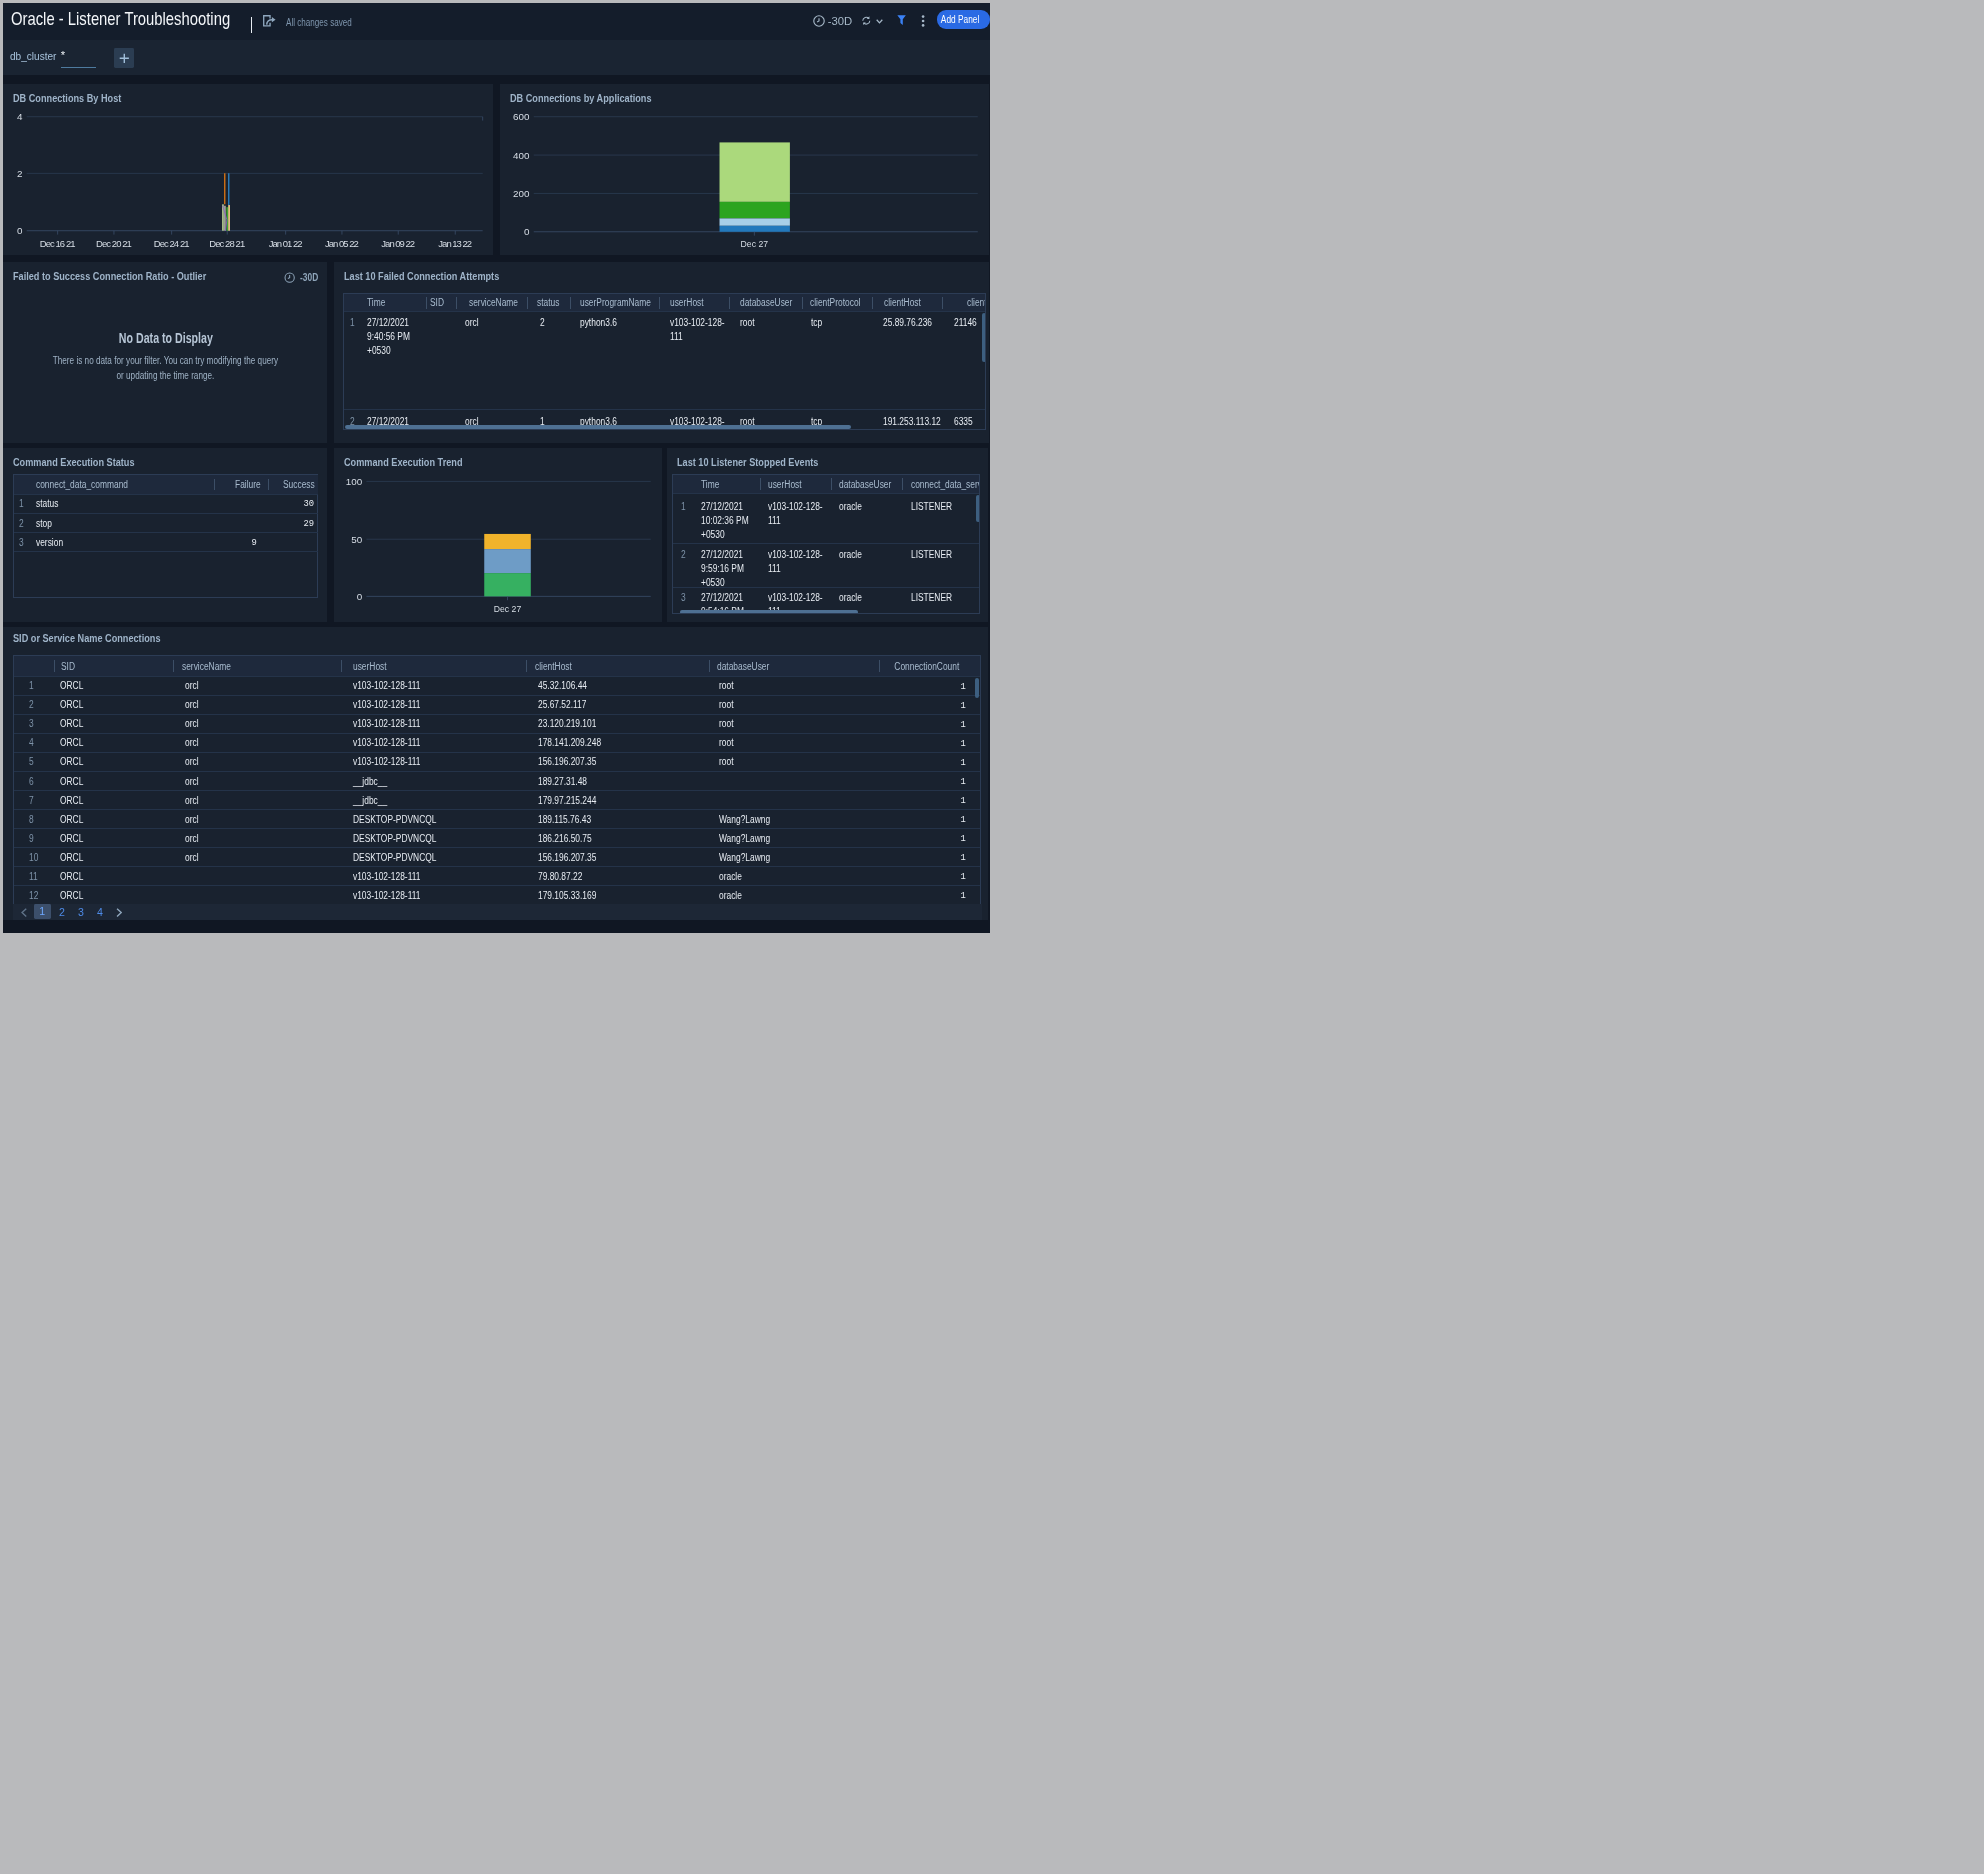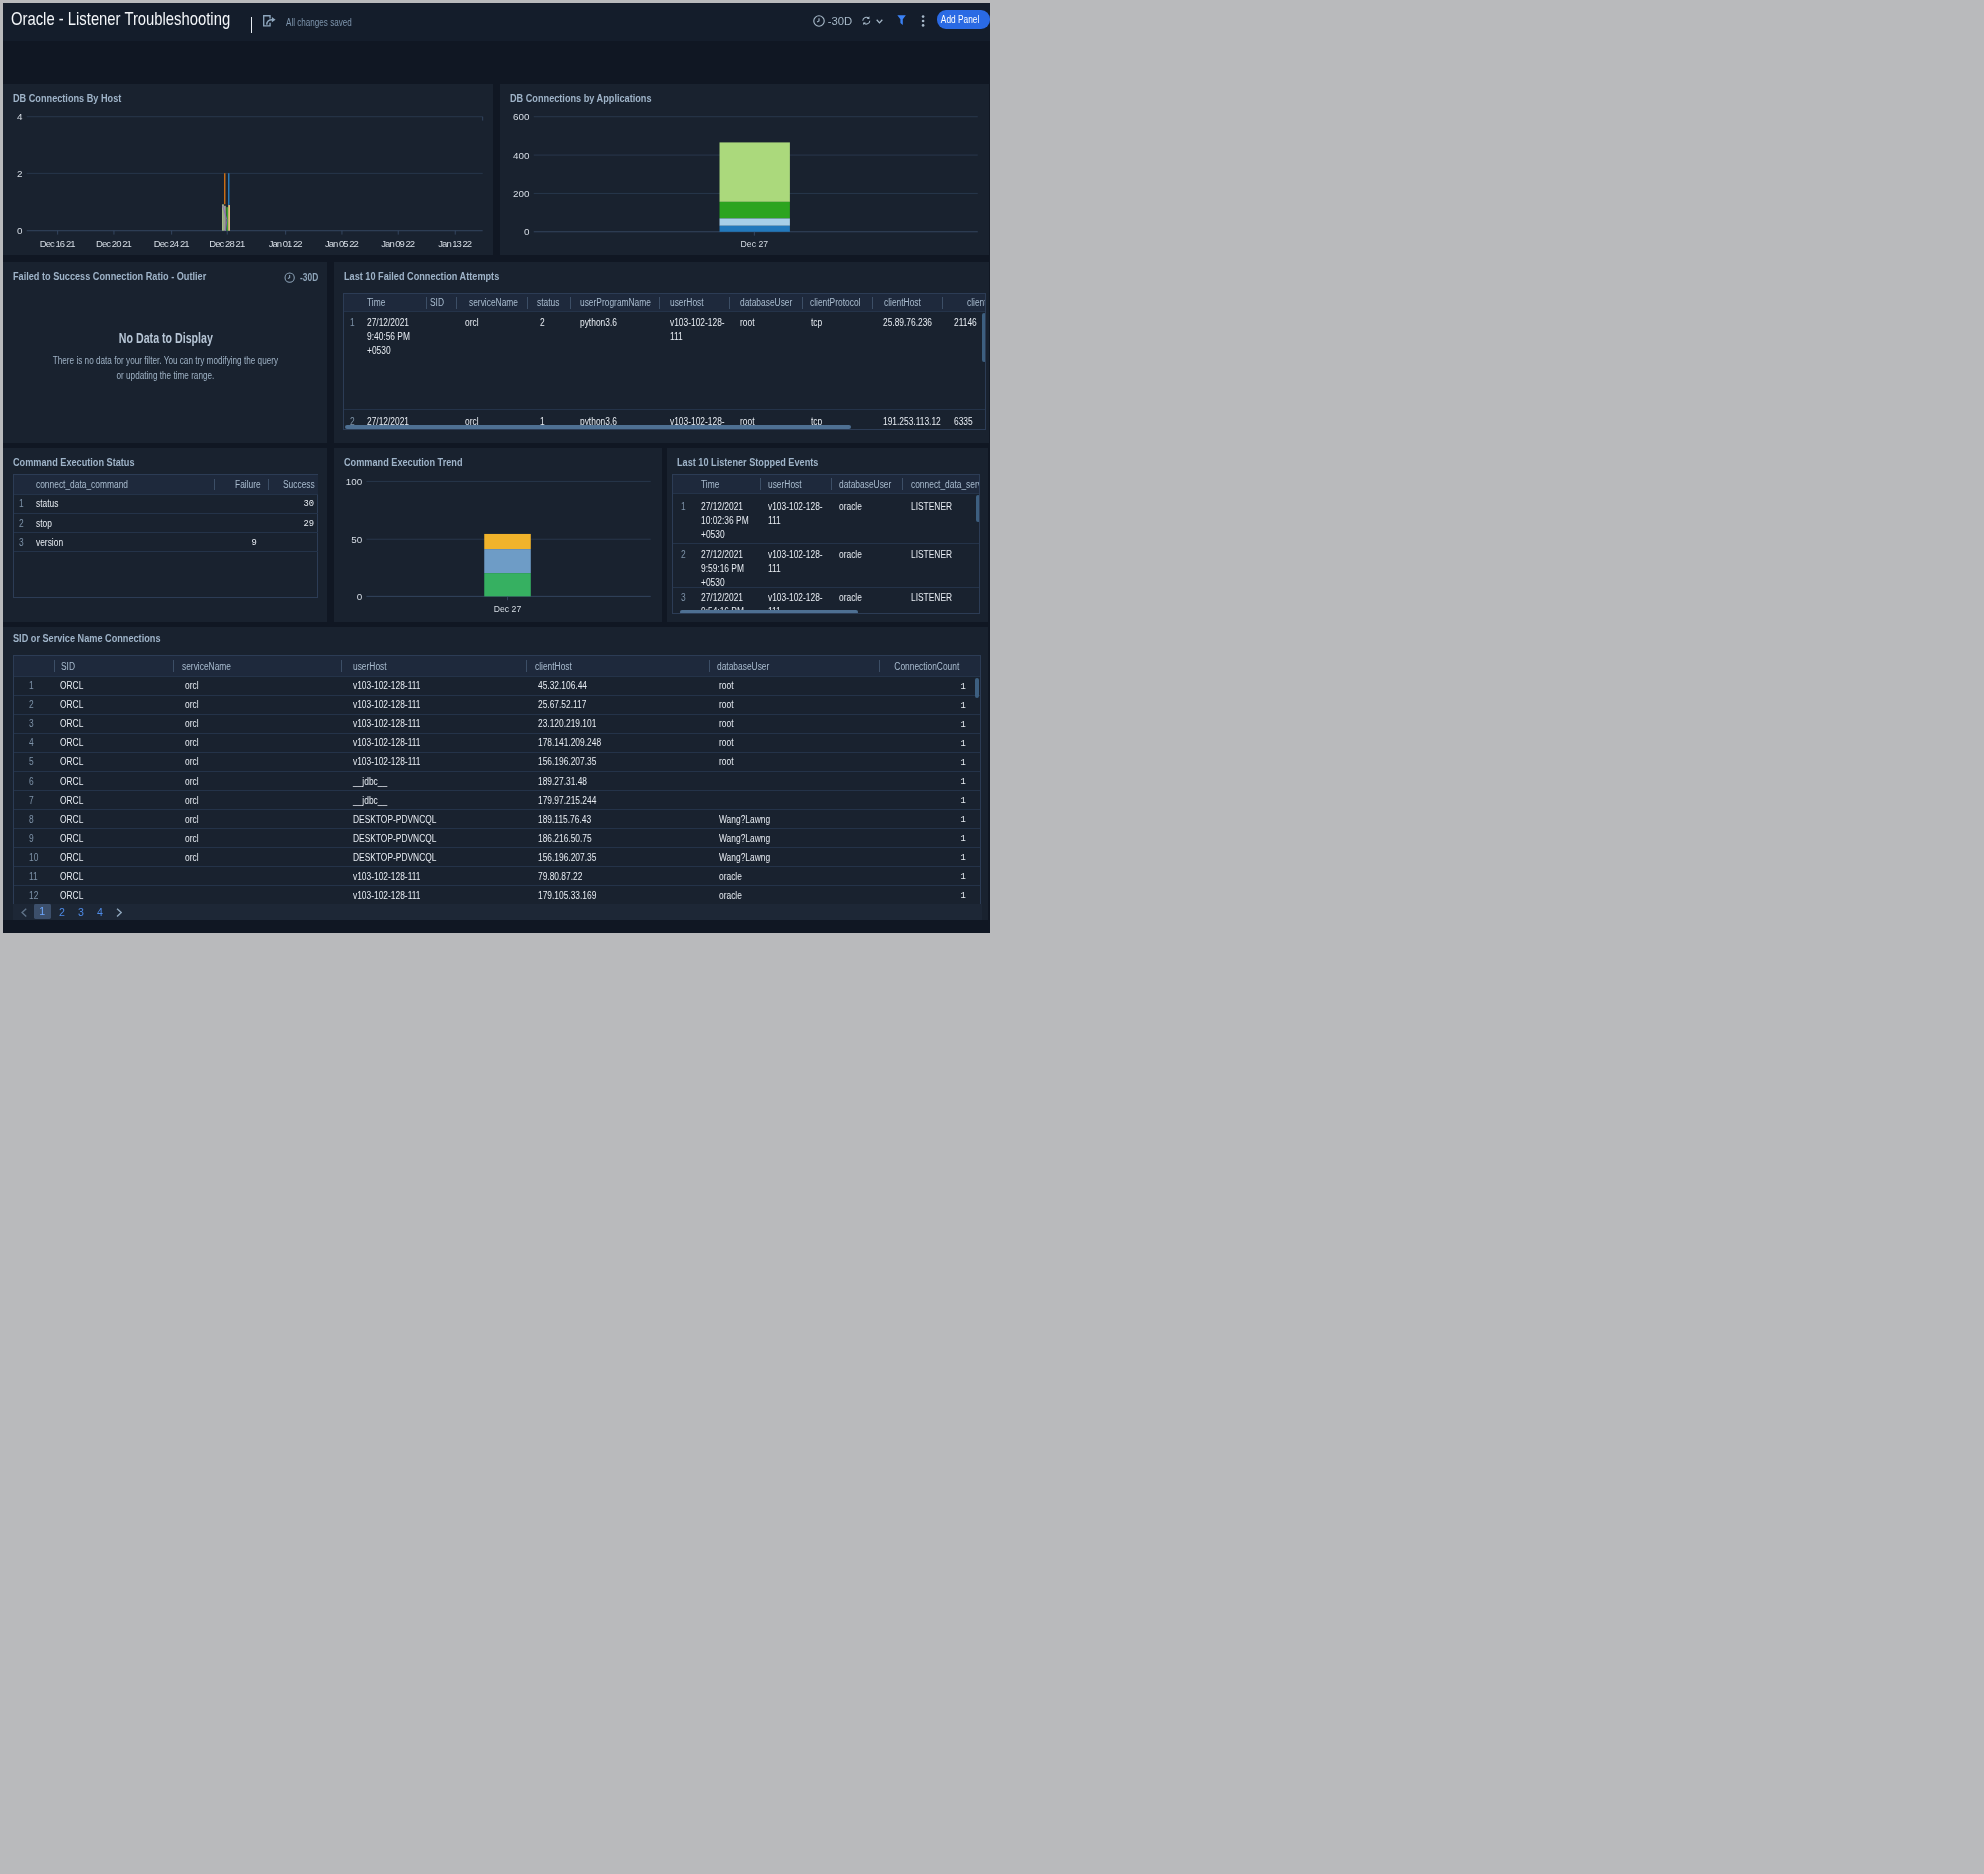--- a/index.html
+++ b/index.html
@@ -55,20 +55,30 @@
     <path d="M0.5 0.5 H12.5 L8.2 6 V14 L4.8 11.5 V6 Z" fill="#3B82F6"></path>
   </svg>
   <svg style="left:918px; top:12.7px;" width="4.2" height="12" viewBox="0 0 6 17" fill="#A6B8C8">
     <circle cx="3" cy="2.2" r="1.9"></circle>
           <circle cx="3" cy="8.5" r="1.9"></circle>
           <circle cx="3" cy="14.8" r="1.9"></circle>
   </svg>
   <div class="t" style="left:934px; top:7px; width:53px; height:19px; background:#2A6AE4; border-radius:9px; line-height:19px; font-size:10px; color:#fff;"><span style="display:inline-block; transform:scaleX(.835);">Add Panel</span></div>
 </div>
 
+<div class="fbar">
+  <div class="t" style="left:7px; top:10px; font-size:10.6px; color:#A8C3DC; transform:scaleX(.95); transform-origin:0 0;">db_cluster</div>
+  <div class="t" style="left:58px; top:9.2px; font-size:11.3px; color:#E9EEF3;">*</div>
+  <div class="t" style="left:58px; top:27px; width:35px; height:1.4px; background:#4E7A9E;"></div>
+  <div class="t" style="left:111px; top:8.5px; width:20.5px; height:20px; background:#2B3D52; border-radius:1.4px;">
+    <svg style="left:5px; top:5px;" width="10.6" height="10.6" viewBox="0 0 15 15" stroke="#9FBDD8" stroke-width="2">
+      <path d="M7.5 1 V14 M1 7.5 H14"></path>
+    </svg>
+  </div>
+</div>
 
 <div class="panel" style="left:0.7px; top:81px; width:490px; height:171px;">
   <div class="ptitle">DB Connections By Host</div>
   <svg width="490" height="171" viewBox="0 0 695 243">
     <line x1="33" y1="46.5" x2="681" y2="46.5" stroke="#2E4059" stroke-width="1"></line>
     <line x1="33" y1="127" x2="681" y2="127" stroke="#2E4059" stroke-width="1"></line>
     <line x1="33" y1="208.5" x2="681" y2="208.5" stroke="#3E5474" stroke-width="1"></line>
     <g fill="#D7DEE6" font-size="14" text-anchor="end">
       <text x="27" y="51.5">4</text>
       <text x="27" y="132">2</text>

